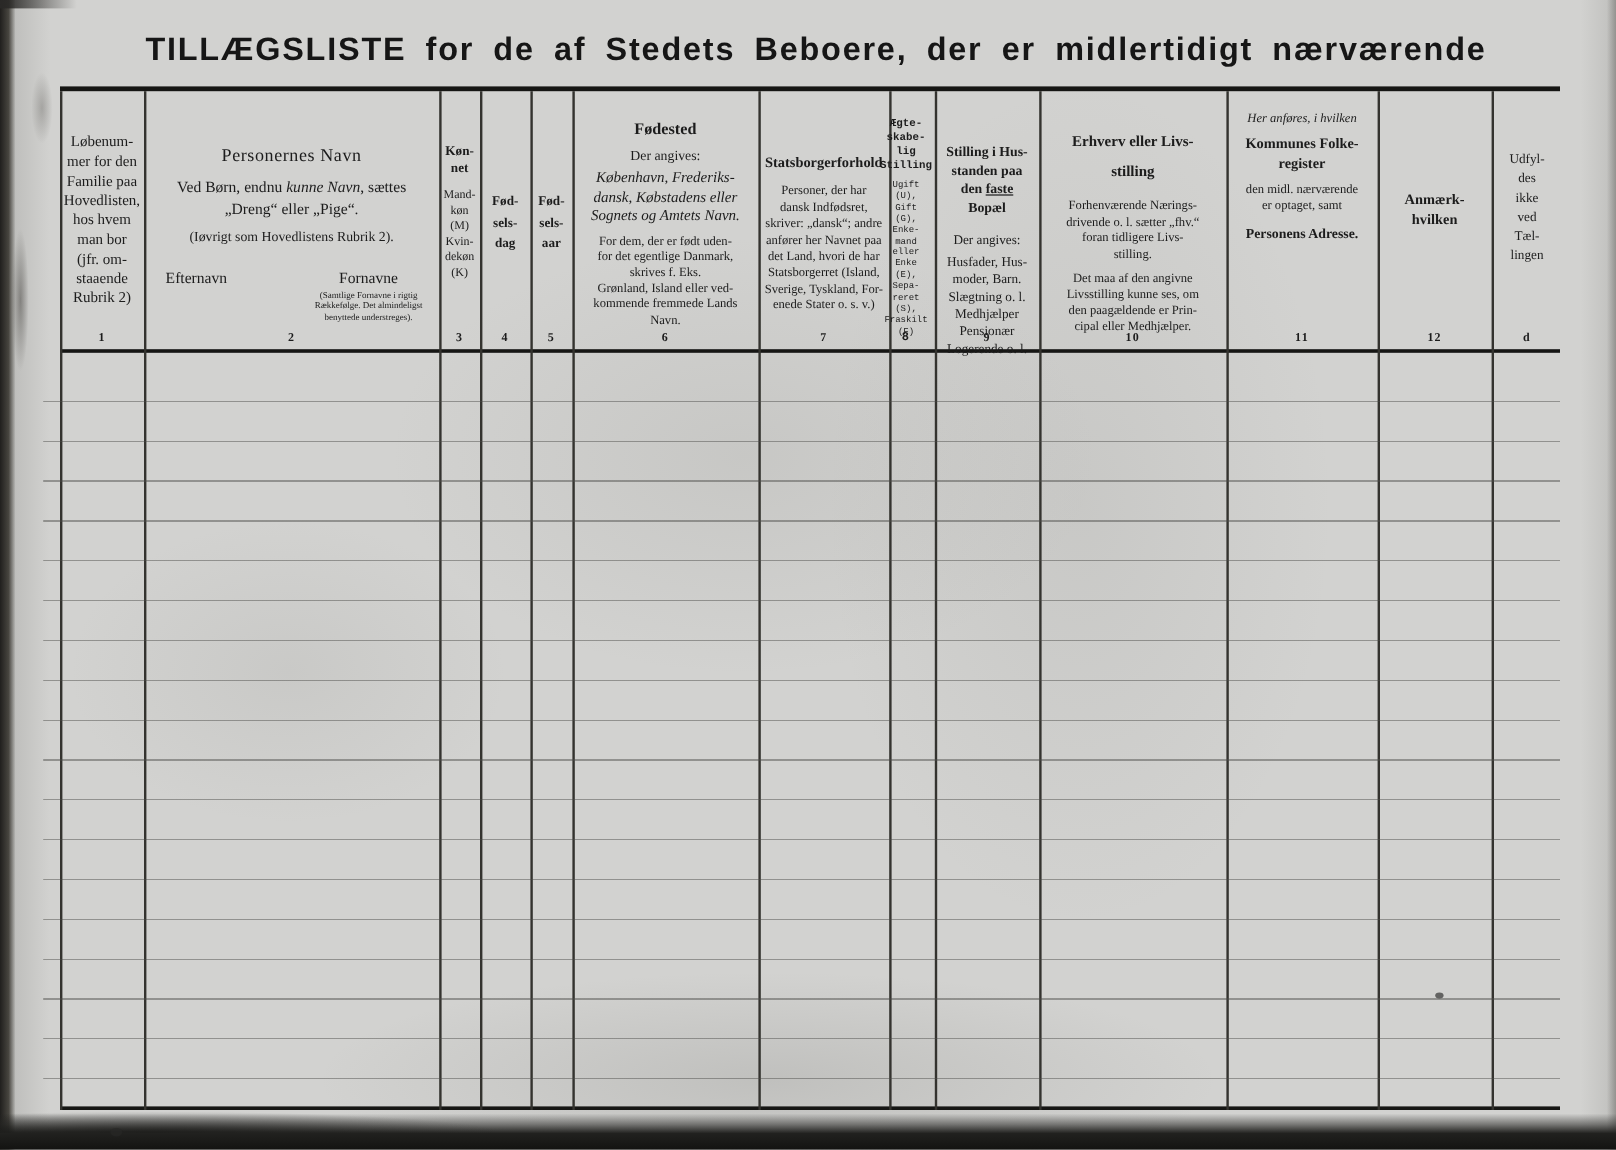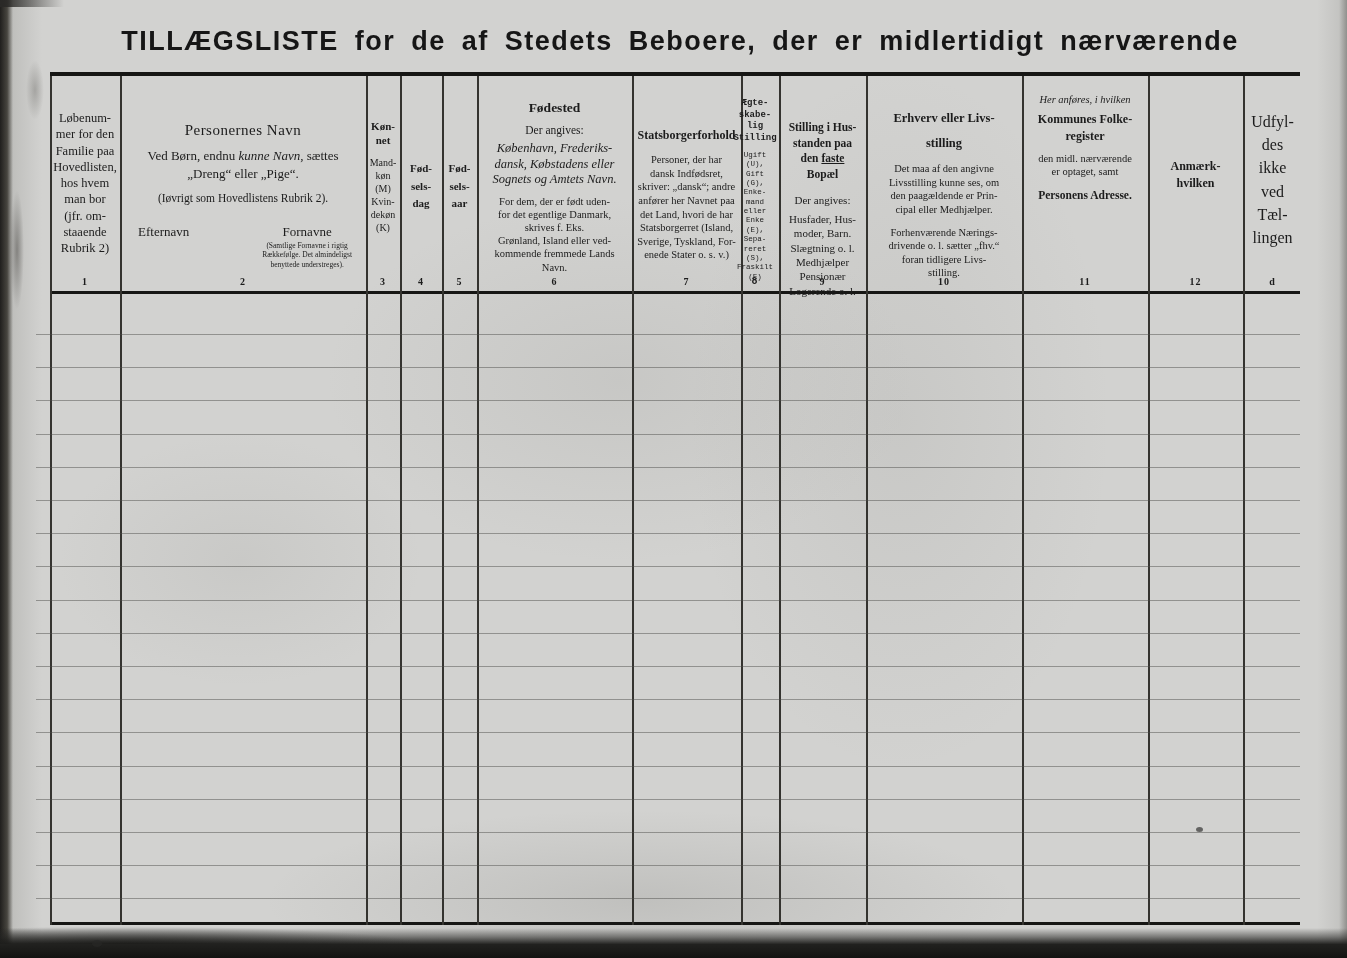--- a/index.html
+++ b/index.html
@@ -71,21 +71,21 @@
   .c9-sub1{font-size:11px;margin-top:12px;}
   .c9-sub2{font-size:11px;line-height:1.3;margin-top:6px;}
   .c10-head{font-size:12.5px;font-weight:700;line-height:2;padding-top:30px;}
   .c10-sub{font-size:10.5px;line-height:1.3;margin-top:6px;}
   .c11-pre{font-size:10.5px;padding-top:18px;font-style:italic;}
   .c11-head{font-size:12px;font-weight:700;line-height:1.4;margin-top:6px;}
   .c11-mid{font-size:10.5px;line-height:1.3;margin-top:7px;}
   .c11-head2{font-size:11.5px;font-weight:700;margin-top:10px;}
   .c11-sub{font-size:10.5px;line-height:1.3;margin-top:12px;}
   .c12-head{font-size:12px;font-weight:700;line-height:1.4;padding-top:82px;}
-  .cd-text{font-size:16px;line-height:1.45;padding-top:34px;}
+  .cd-text{font-size:11px;line-height:1.45;padding-top:50px;}
 </style>
 </head>
 <body>
 
 <div class="scan">
 
   <div class="title">TILLÆGSLISTE for de af Stedets Beboere, der er midlertidigt nærværende</div>
 
   <div class="table">
 
@@ -224,28 +224,28 @@
 Slægtning o. l.
 Medhjælper
 Pensionær
 Logerende o. l.</div>
       <div class="colnum">9</div>
     </div>
 
     <div class="col" style="left:818px;width:152px;">
       <div class="c10-head pre">Erhverv eller Livs-
 stilling</div>
+      <div class="c10-sub pre" style="margin-top:9px">Forhenværende Nærings-
+drivende o. l. sætter „fhv.“
+foran tidligere Livs-
+stilling.</div>
       <div class="c10-sub pre">Det maa af den angivne
 Livsstilling kunne ses, om
 den paagældende er Prin-
 cipal eller Medhjælper.</div>
-      <div class="c10-sub pre" style="margin-top:9px">Forhenværende Nærings-
-drivende o. l. sætter „fhv.“
-foran tidligere Livs-
-stilling.</div>
       <div class="colnum">10</div>
     </div>
 
     <div class="col" style="left:974px;width:122px;">
       <div class="c11-pre">Her anføres, i hvilken</div>
       <div class="c11-head pre">Kommunes Folke-
 register</div>
       <div class="c11-mid pre">den midl. nærværende
 er optaget, samt</div>
       <div class="c11-head2">Personens Adresse.</div>

